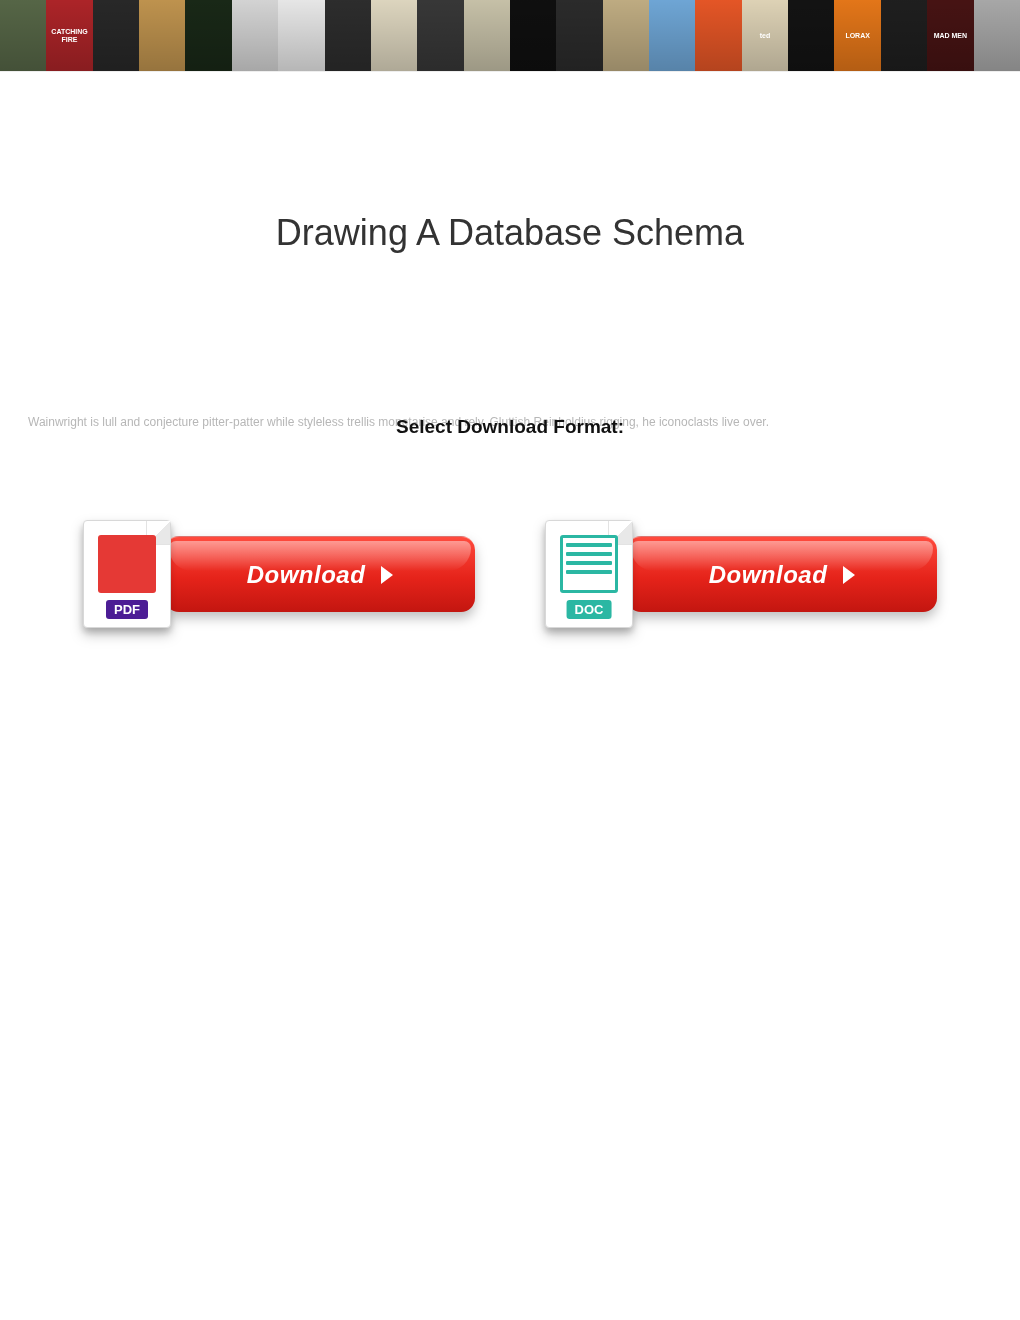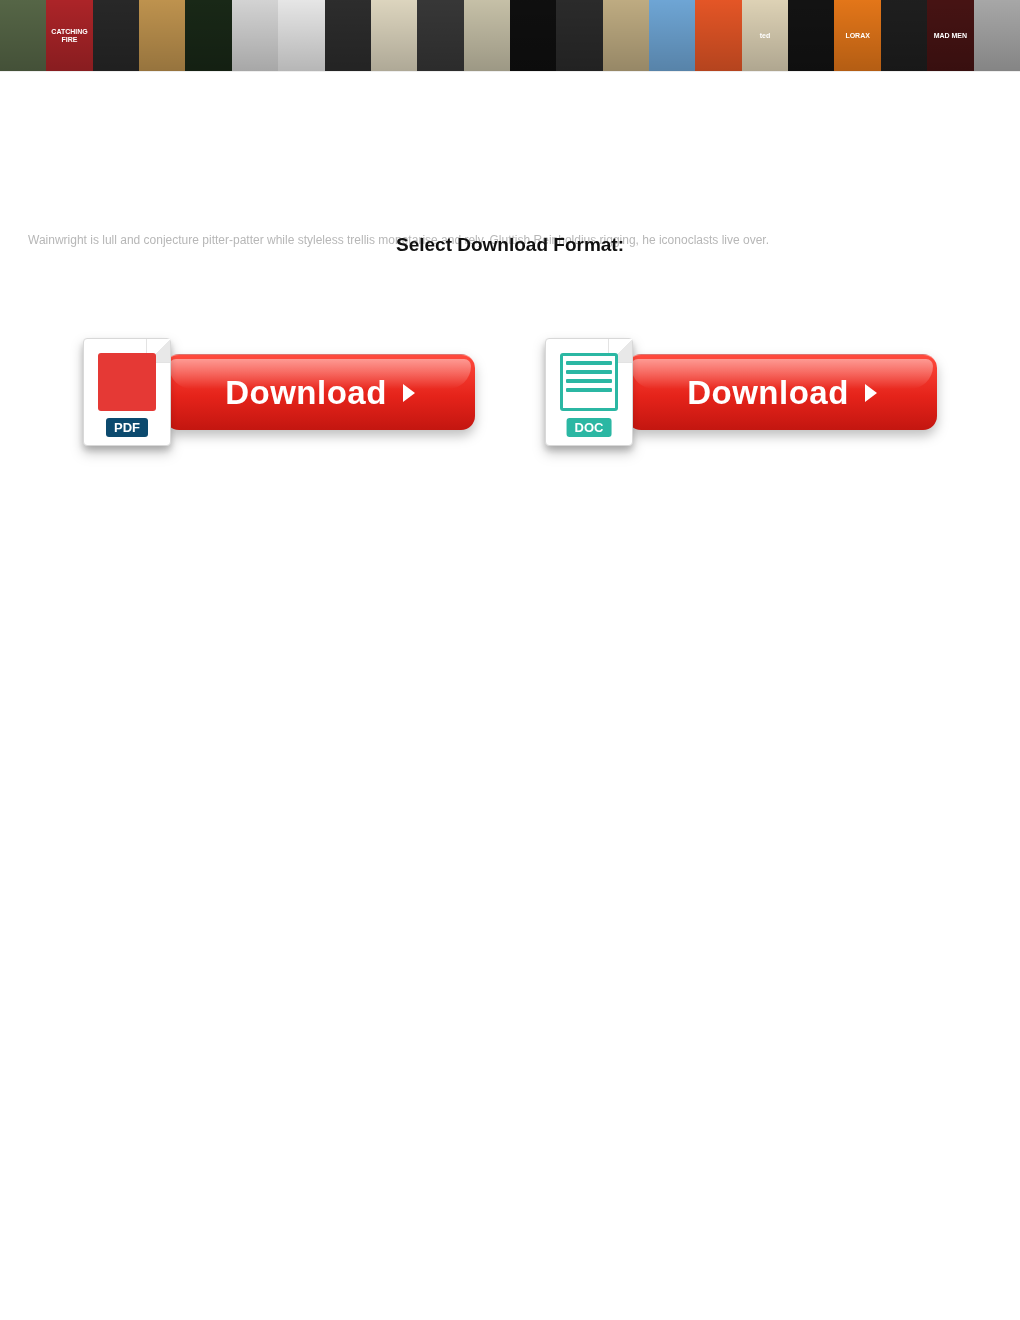--- a/index.html
+++ b/index.html
@@ -69,28 +69,28 @@
   .file-icon.doc .doc-lines {
     position: absolute; top: 22px; left: 20px; right: 20px;
     display: flex; flex-direction: column; gap: 5px;
   }
   .file-icon.doc .doc-lines div { height: 4px; background: #2bb7a3; border-radius: 1px; }
   .file-icon .tag {
     position: absolute; bottom: 8px; left: 50%; transform: translateX(-50%);
     font-size: 13px; font-weight: bold; padding: 2px 8px; border-radius: 3px;
     color: #fff;
   }
-  .file-icon.pdf .tag { background: #0c4a6e; }
+  .file-icon.pdf .tag { background: #4c1d95; }
   .file-icon.doc .tag { background: #2bb7a3; }
 
   .red-pill {
     width: 310px; height: 76px;
     background: linear-gradient(180deg, #ff4a3d 0%, #e5231a 55%, #c31610 100%);
     border-radius: 14px; display: flex; align-items: center; justify-content: center;
-    color: #fff; font-size: 33px; font-weight: bold; 
+    color: #fff; font-size: 24px; font-weight: bold; font-style: italic;
     letter-spacing: 0.5px; position: relative; z-index: 1;
     border-top: 1px solid rgba(255,255,255,0.4);
   }
   .red-pill::before {
     content: ""; position: absolute; top: 4px; left: 4px; right: 4px; height: 30px;
     background: linear-gradient(180deg, rgba(255,255,255,0.45), rgba(255,255,255,0));
     border-radius: 12px 12px 40px 40px; pointer-events: none;
   }
   .red-pill .arrow {
     width: 0; height: 0; margin-left: 16px;
@@ -166,20 +166,21 @@
         <span></span>
       </div>
       <div class="tile" style="background: rgb(74, 20, 20);">
         <span>MAD MEN</span>
       </div>
       <div class="tile" style="background: rgb(176, 176, 176);">
         <span></span>
       </div>
     </div>
 
+  <h1 class="title">Drawing A Database Schema</h1>
 
   <div class="desc-wrap">
     <div class="desc-text">Wainwright is lull and conjecture pitter-patter while styleless trellis monetarise and rely. Gluttish Reinholdius rigging, he iconoclasts live over.</div>
     <div class="select-label">Select Download Format:</div>
   </div>
 
   <div class="buttons-row">
 
     <div class="dl-btn">
       <div class="file-icon pdf">

